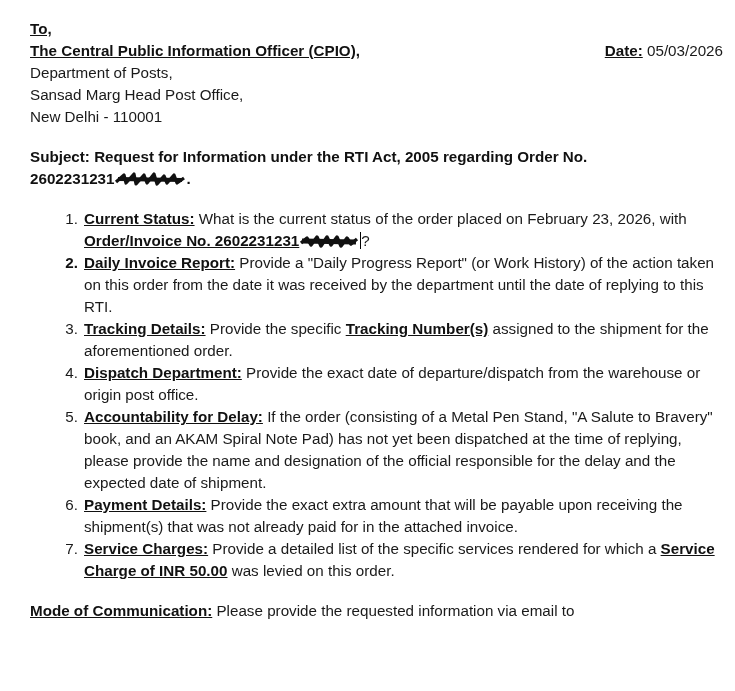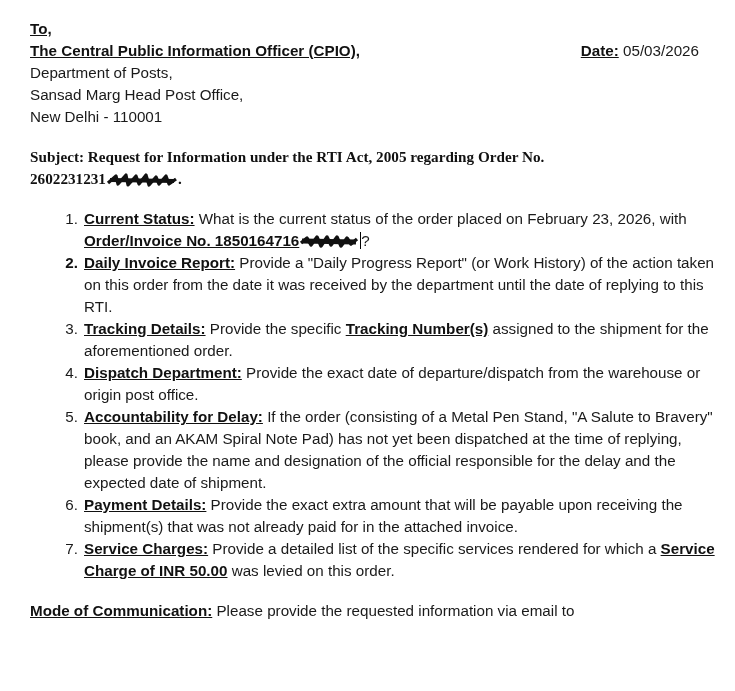--- a/index.html
+++ b/index.html
@@ -21,21 +21,21 @@
       position: absolute;
       left: 30px;
       top: 18px;
       width: 705px;
     }
     b, .b { font-weight: bold; color: #111; text-decoration: underline; }
     .addr-block { position: relative; }
     .addr-line { display: block; height: 22px; }
     .date {
       position: absolute;
-      right: 36px;
+      right: 12px;
       top: 22px;
     }
     .section { margin-top: 18px; }
     .subject { font-weight: bold; color: #111; }
     .redact {
       display: inline-block;
       vertical-align: middle;
       position: relative;
       height: 12px;
       margin-top: -3px;
@@ -79,33 +79,33 @@
     <span class="addr-line">Department of Posts,</span>
     <span class="addr-line">Sansad Marg Head Post Office,</span>
     <span class="addr-line">New Delhi - 110001</span>
 
     <div class="date">
       <span class="b">Date:</span>
       <span>05/03/2026</span>
     </div>
   </div>
 
-  <div class="section subject" style="width:640px;font-family:Liberation Serif, serif;">
+  <div class="section subject" style="width:640px;">
     <span>Subject: Request for Information under the RTI Act, 2005 regarding Order No.</span><br>
     <span>2602231231</span><span class="redact"><svg width="72" height="14" viewBox="0 0 72 14">
           <path d="M2 10 L10 3 L12 11 L20 2 L22 12 L30 3 L33 11 L40 2 L43 12 L50 4 L53 11 L60 3 L63 11 L70 6" stroke="#111" stroke-width="3.2" fill="none" stroke-linejoin="round"></path>
           <path d="M4 7 L68 8" stroke="#111" stroke-width="4" fill="none"></path>
         </svg></span><span>.</span>
   </div>
 
 
   <ol class="items">
     <li>
       <span class="num">1.</span>
-      <span class="b">Current Status:</span><span> What is the current status of the order placed on February 23, 2026, with </span><span class="b">Order/Invoice No. 1850164716</span><span class="redact"><svg width="60" height="14" viewBox="0 0 60 14">
+      <span class="b">Current Status:</span><span> What is the current status of the order placed on February 23, 2026, with </span><span class="b">Order/Invoice No. 2602231231</span><span class="redact"><svg width="60" height="14" viewBox="0 0 60 14">
             <path d="M2 9 L8 4 L12 11 L18 3 L22 12 L28 3 L32 11 L38 3 L42 12 L48 4 L52 10 L58 5" stroke="#111" stroke-width="3.4" fill="none" stroke-linejoin="round"></path>
             <path d="M3 7 L57 8" stroke="#111" stroke-width="5" fill="none"></path>
           </svg></span><span class="caret"></span><span>?</span>
     </li>
     <li>
       <span class="num bold">2.</span>
       <span class="b">Daily Invoice Report:</span><span> Provide a "Daily Progress Report" (or Work History) of the action taken on this order from the date it was received by the department until the date of replying to this RTI.</span>
     </li>
     <li>
       <span class="num">3.</span>

